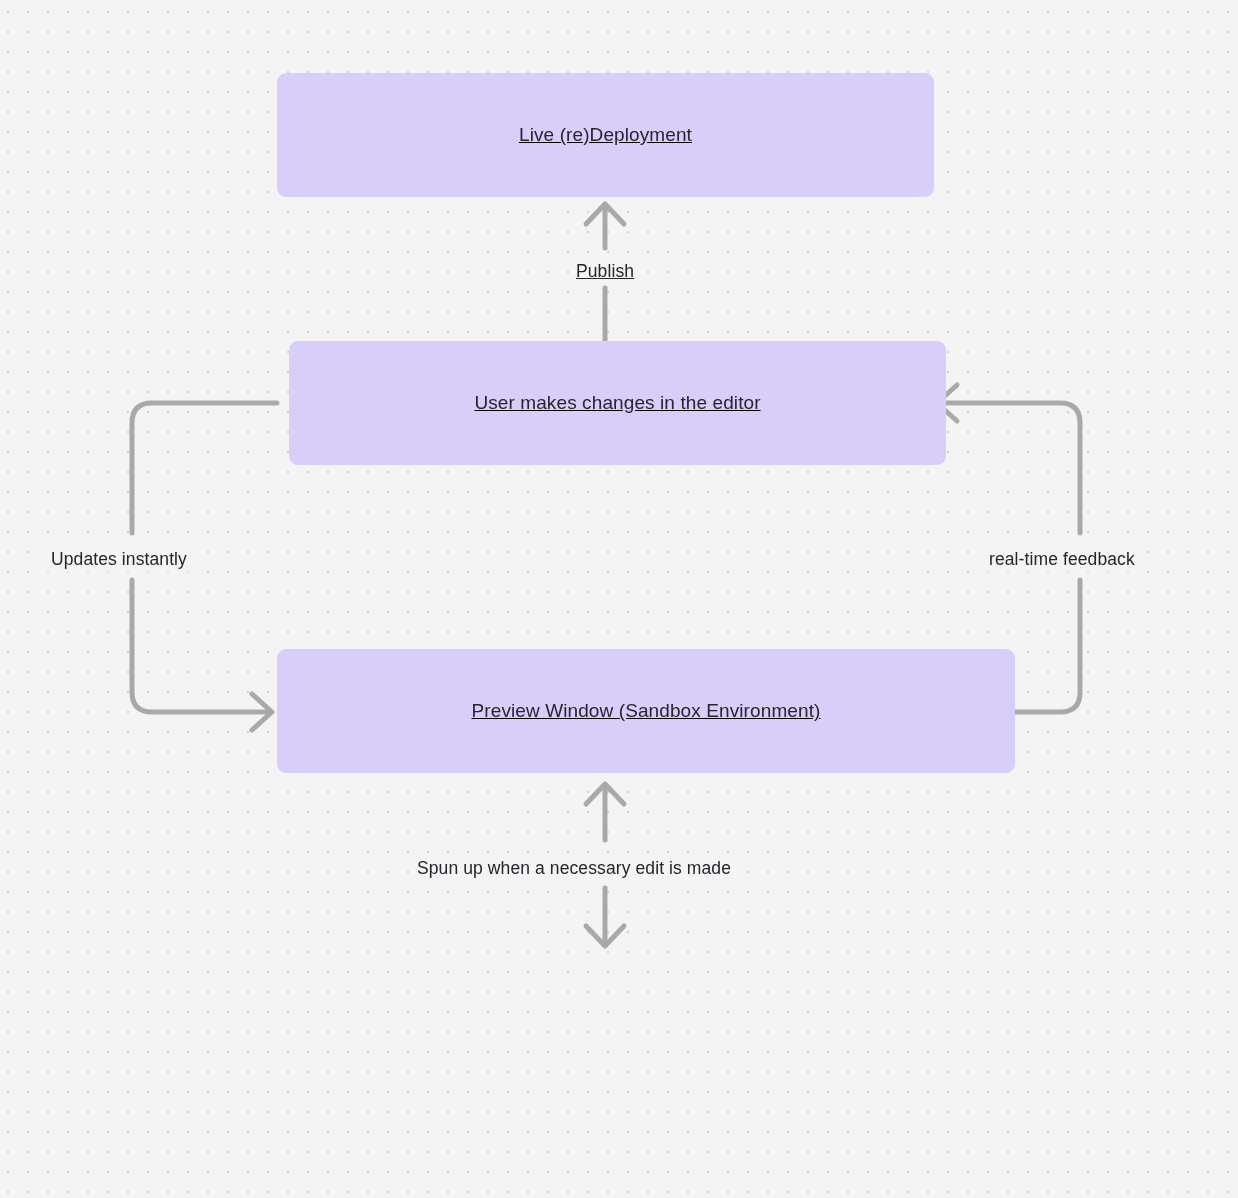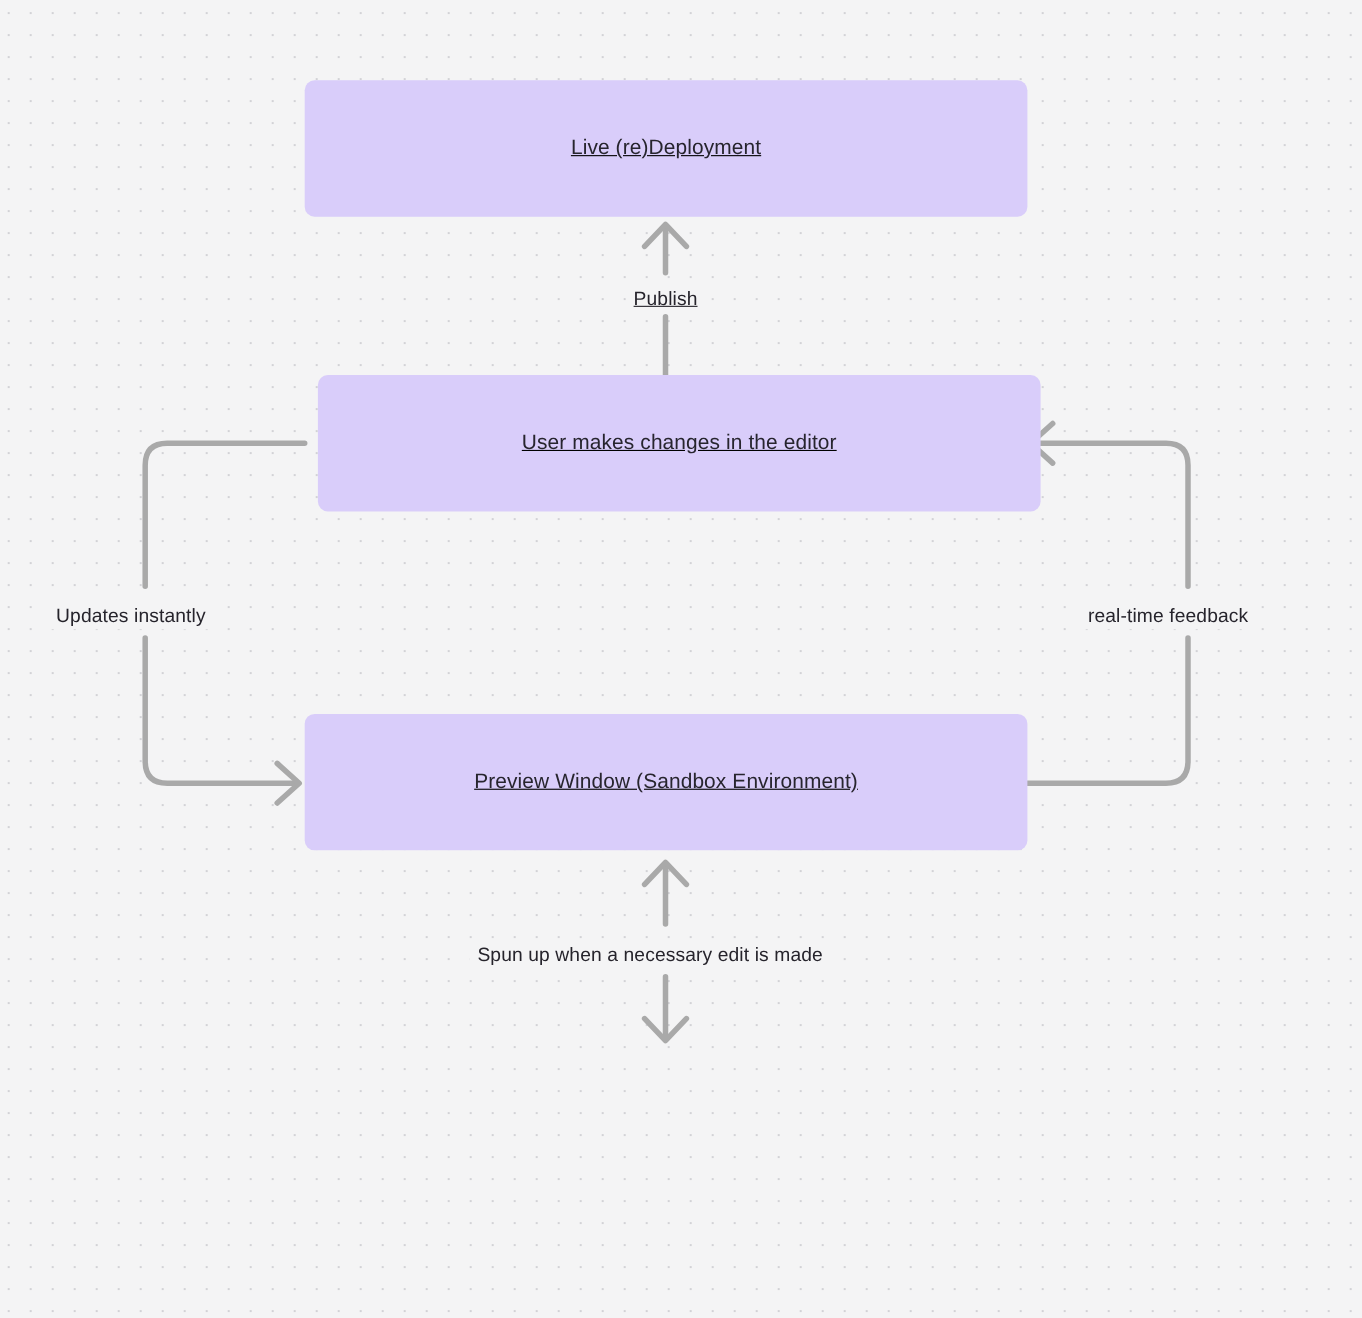--- a/index.html
+++ b/index.html
@@ -51,38 +51,38 @@
   .node-label {
     font-size: 19px;
     line-height: 24px;
     color: #27252e;
     letter-spacing: 0.1px;
     padding: 0 16px;
   }
 
   #node-deploy   { left: 277px; top: 73px;  width: 657px; height: 124px; }
   #node-editor   { left: 277px; top: 341px; width: 657px; height: 124px; margin-left: 12px; }
-  #node-preview  { left: 277px; top: 649px; width: 657px; height: 124px; }
+  #node-preview  { left: 277px; top: 649px; width: 738px; height: 124px; }
   #node-devserver{ left: 277px; top: 959px; width: 657px; height: 124px; }
 
   
   .edge-label {
     position: absolute;
     font-size: 17.5px;
     line-height: 22px;
     color: #26242c;
     white-space: nowrap;
     background: #f4f4f5;
     padding: 2px 7px;
     letter-spacing: 0.1px;
   }
   #label-publish  { left: 569px;  top: 258px; text-decoration: underline; }
   #label-updates  { left: 44px;   top: 546px; }
   #label-feedback { left: 982px;  top: 546px; }
-  #label-spun     { left: 427px;  top: 855px; text-align: center; }
+  #label-spun     { left: 410px;  top: 855px; text-align: center; }
 </style>
 </head>
 <body>
 
 <div id="canvas">
 
   <svg id="edges" viewBox="0 0 1238 1198" width="1238" height="1198" xmlns="http://www.w3.org/2000/svg">
 
     <g>
       <path d="M 605 341 L 605 288" stroke="#a9a9a9" stroke-width="5" stroke-linecap="round" fill="none"></path>

